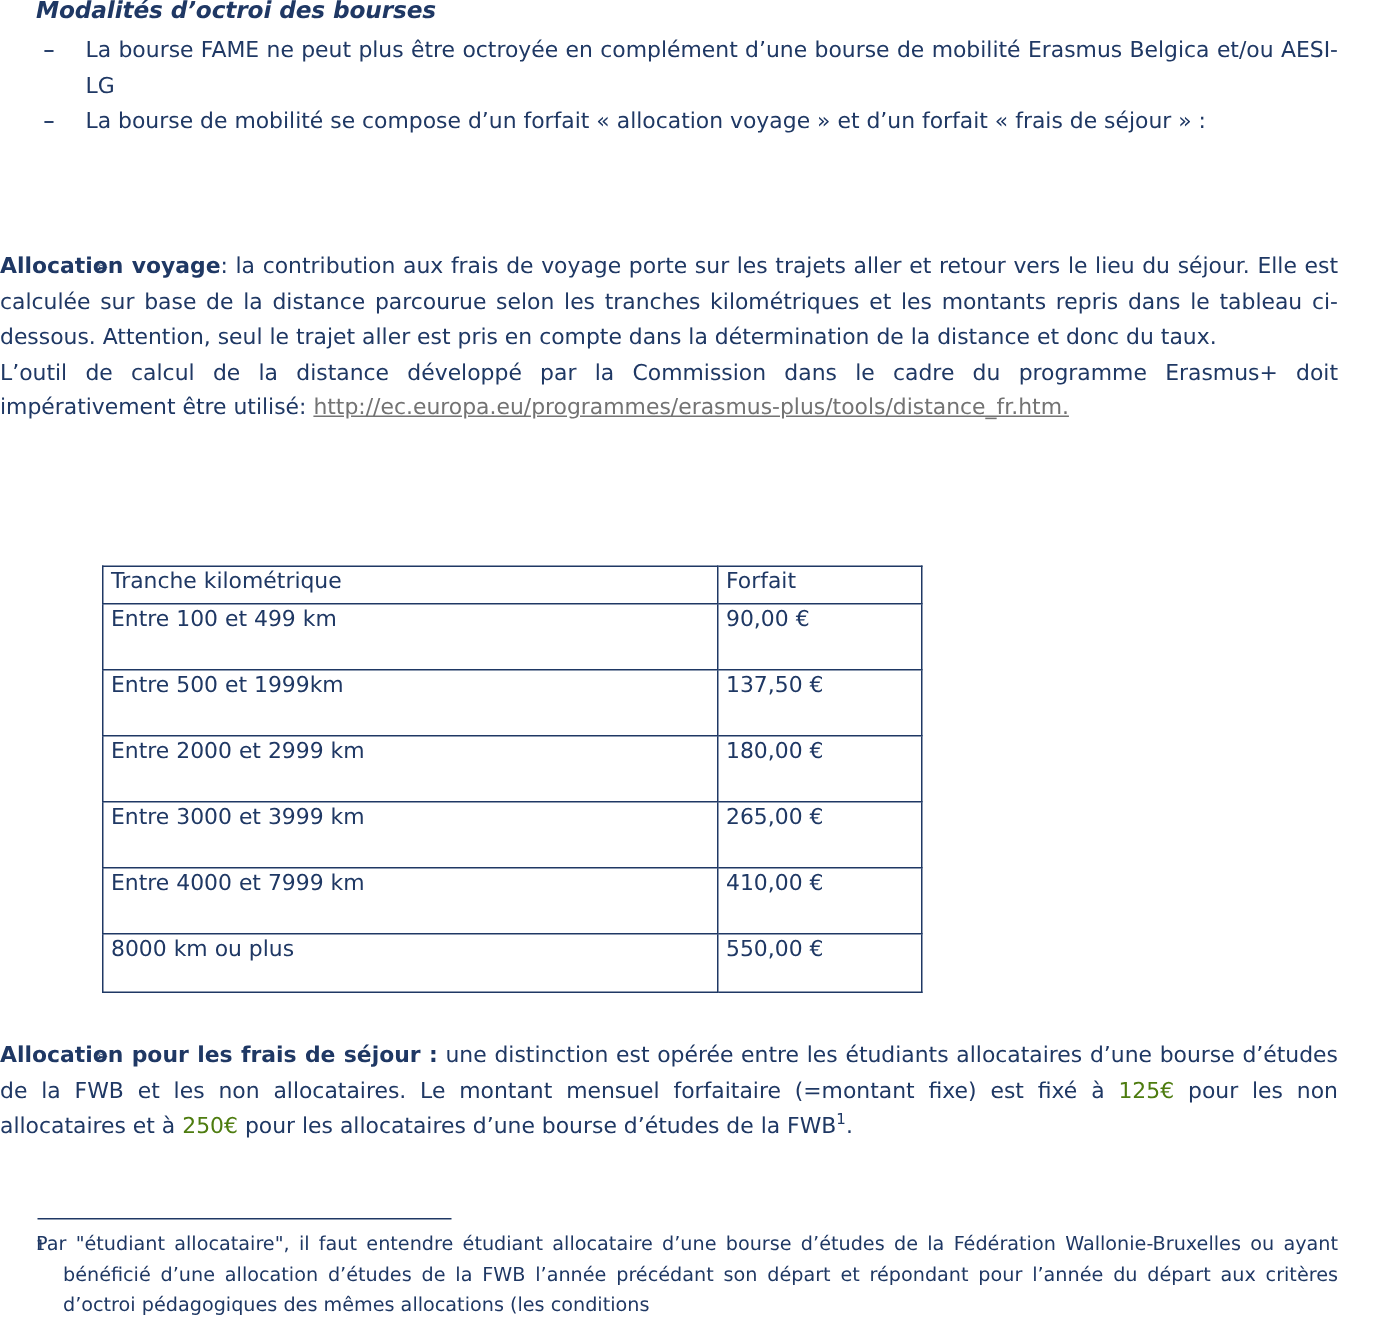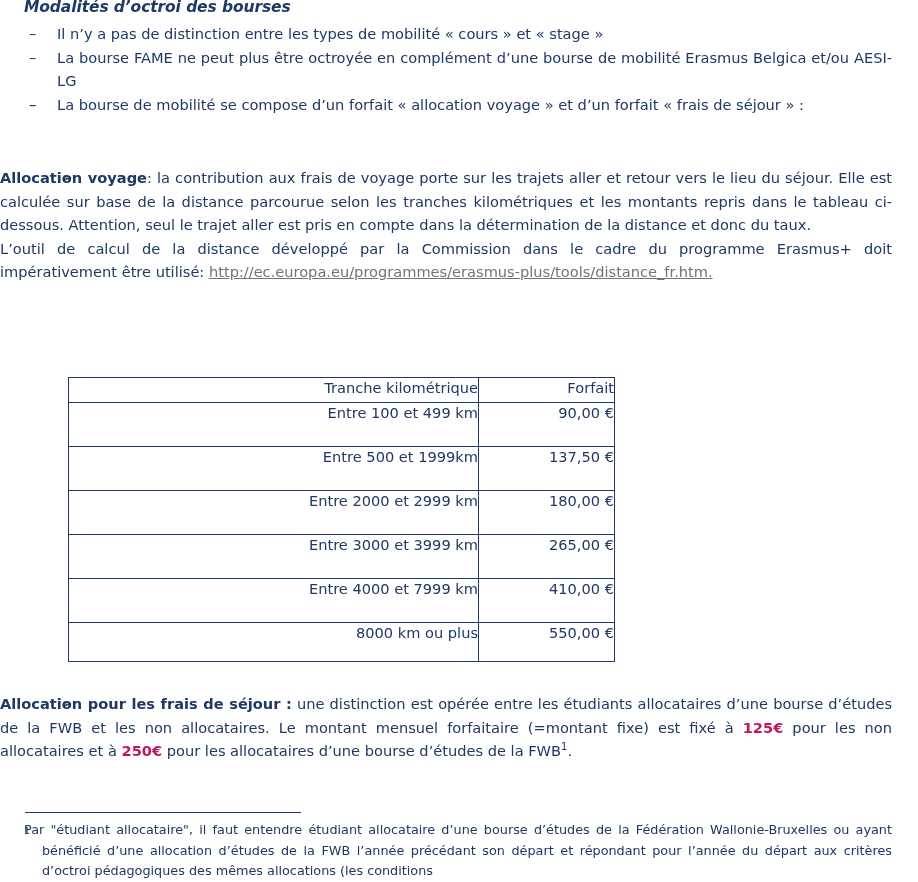--- a/index.html
+++ b/index.html
@@ -81,22 +81,21 @@
     color: #1F3864;
   }
   .arrow-body b {
     font-weight: bold;
   }
   .lnk {
     text-decoration: underline;
     color: #737373;
   }
   .amount-red {
-    color: #be185d;
-    font-weight: bold;
+    color: #4d7c0f;
   }
   .fn-ref {
     font-size: 10px;
     vertical-align: super;
     line-height: 0;
   }
 
   
   .tranche-table {
     position: absolute;
@@ -105,21 +104,20 @@
     border-collapse: collapse;
     table-layout: fixed;
     width: 546px;
   }
   .tranche-table td {
     border: 1px solid #1F3864;
     font-size: 14.6px;
     color: #1F3864;
     padding: 1px 0 0 5px;
     vertical-align: top;
-    text-align: right;
   }
   .tranche-table col.c1 { width: 410px; }
   .tranche-table col.c2 { width: 136px; }
   .tranche-table tr.hdr td { height: 23px; }
   .tranche-table tr.row td { height: 42px; }
   .tranche-table tr.row.last td { height: 37px; }
 
   
   .footnote-rule {
     position: absolute;
@@ -154,21 +152,20 @@
 </head>
 <body>
 
 <div class="page">
 
   <div class="doc-title">Modalités d’octroi des bourses</div>
 
   <div class="dash-list">
     <div class="dash-item">
       <span class="marker">–</span>
-      <span>Il n’y a pas de distinction entre les types de mobilité « cours » et « stage »</span>
     </div>
     <div class="dash-item">
       <span class="marker">–</span>
       <span>La bourse FAME ne peut plus être octroyée en complément d’une bourse de mobilité Erasmus Belgica et/ou AESI-LG</span>
     </div>
     <div class="dash-item">
       <span class="marker">–</span>
     </div>
     <div class="dash-item">
       <span class="marker">–</span>

